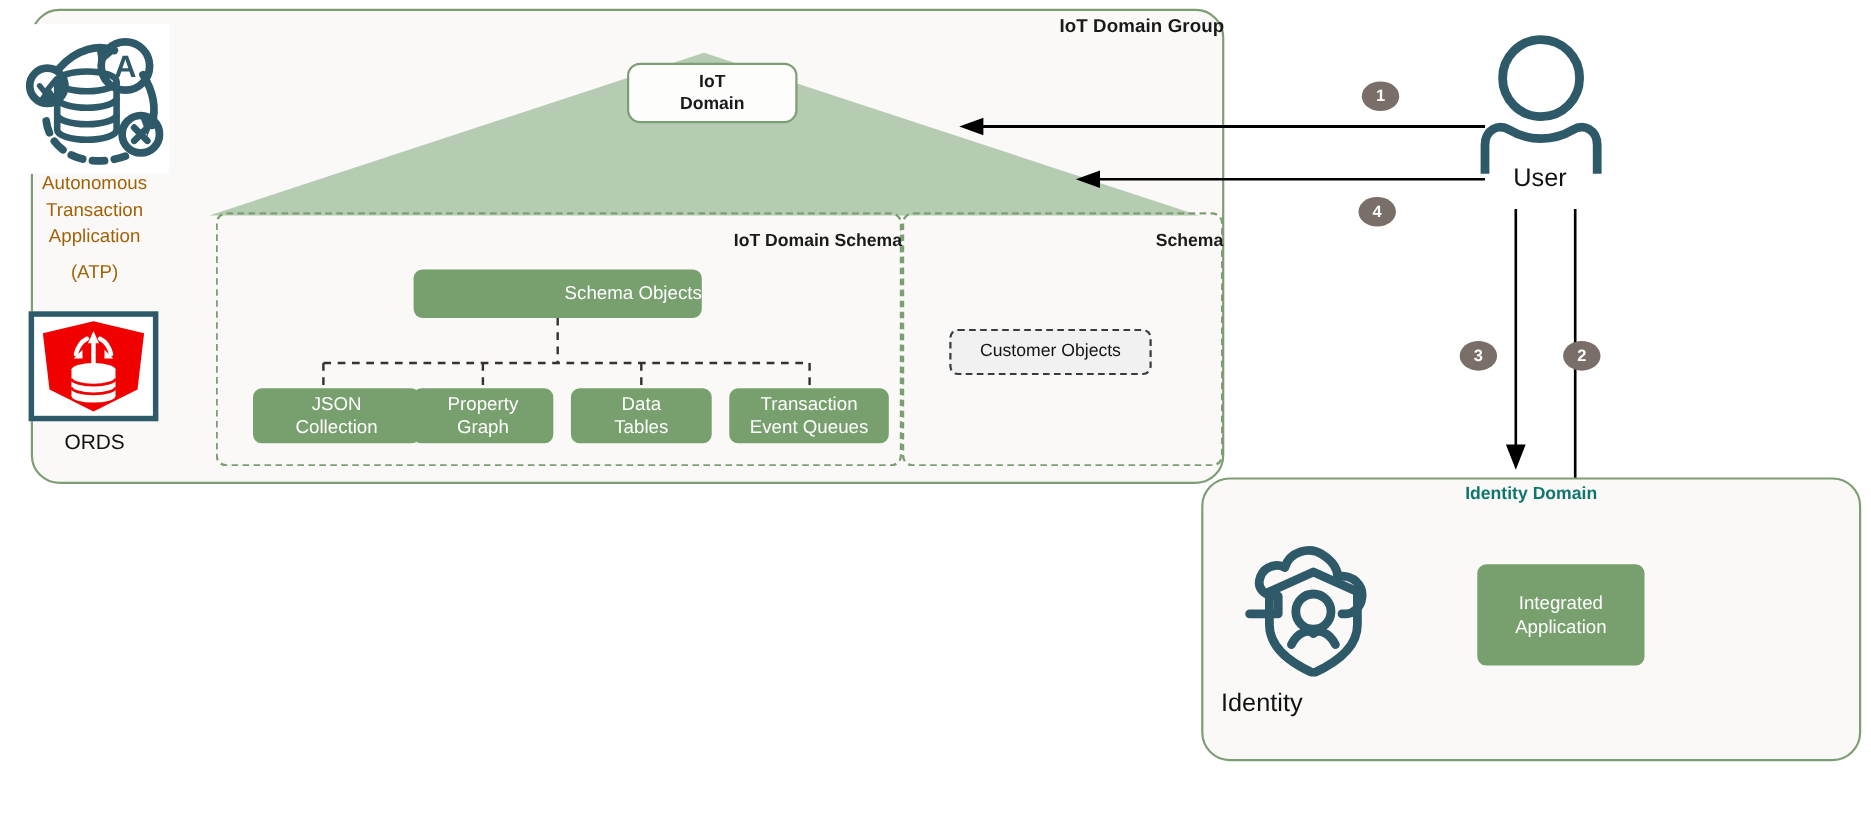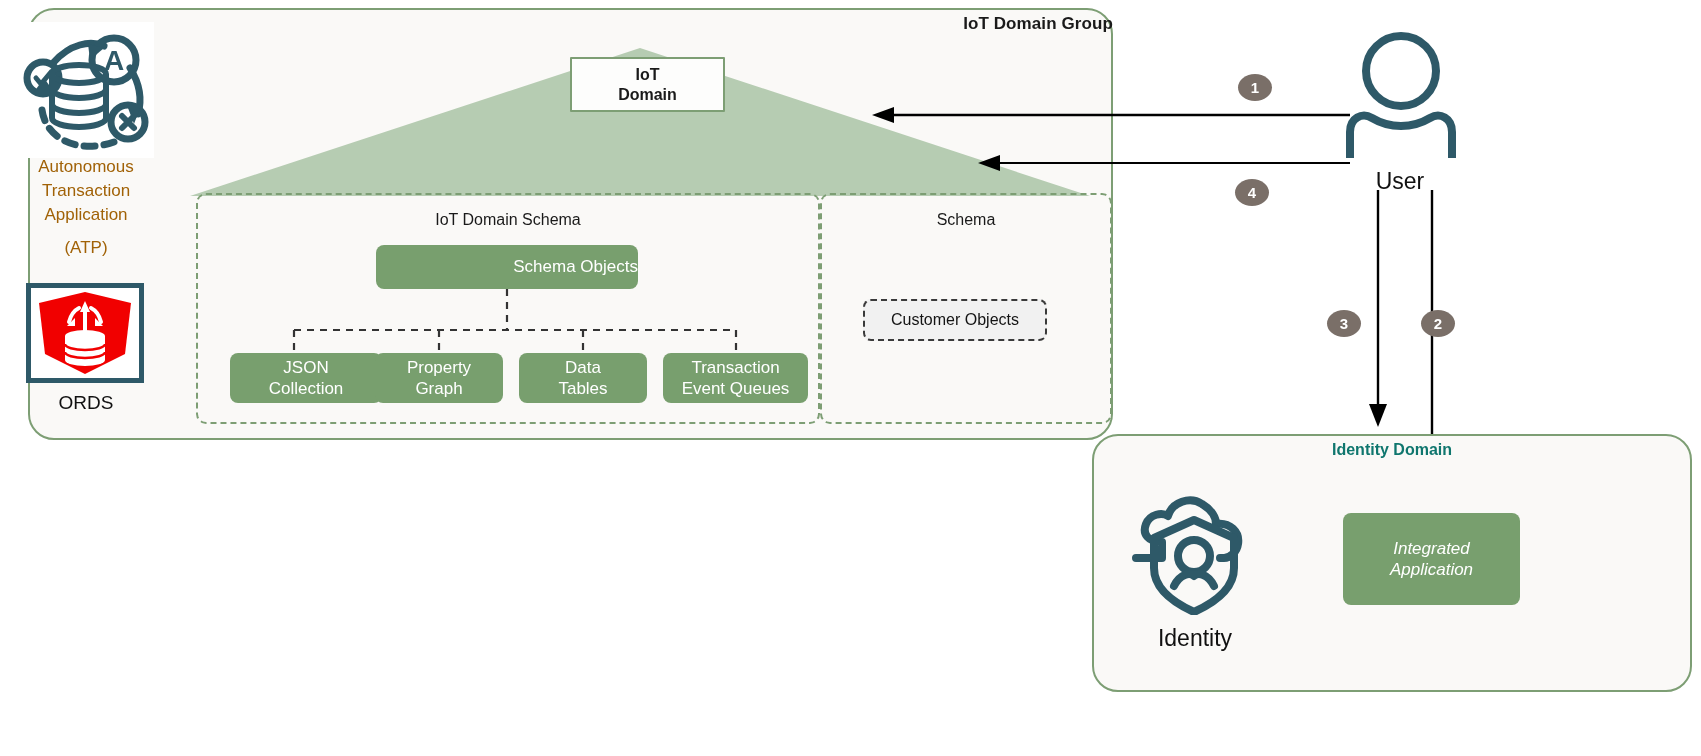--- a/index.html
+++ b/index.html
@@ -46,21 +46,21 @@
   #pediment { left: 190px; top: 48px; width: 900px; height: 150px; }
 
   
   #iot-domain-box {
     left: 570px;
     top: 57px;
     width: 155px;
     height: 55px;
     background: #fdfdfc;
     border: 2px solid #7d9e74;
-    border-radius: 1px;
+    border-radius: 12px;
     box-sizing: border-box;
     display: flex;
     align-items: center;
     justify-content: center;
     text-align: center;
     font-size: 16px;
     font-weight: bold;
     line-height: 1.22;
     color: #1a1a1a;
   }
@@ -98,23 +98,23 @@
     border: 2px dashed #7d9e74;
     border-radius: 10px;
     box-sizing: border-box;
     background: transparent;
   }
   #schema-panel { left: 196px; top: 193px; width: 624px; height: 231px; }
   #workspace-panel { left: 820px; top: 193px; width: 292px; height: 231px; }
 
   .panel-title {
     position: absolute;
-    text-align: center;
+    text-align: right;
     font-size: 16px;
-    font-weight: normal;
+    font-weight: bold;
     color: #1a1a1a;
     line-height: 1.25;
   }
   #schema-title { left: 196px; top: 210px; width: 624px; }
   #workspace-title { left: 820px; top: 210px; width: 292px; }
 
   
   .green-node {
     position: absolute;
     background: #789f6e;
@@ -147,21 +147,21 @@
     font-size: 16px;
     color: #141414;
   }
 
   
   #connectors { left: 0; top: 0; width: 1701px; height: 756px; pointer-events: none; }
 
   
   #user-figure { left: 1344px; top: 28px; width: 115px; height: 130px; }
   #user-label {
-    left: 1320px; top: 168px; width: 160px;
+    left: 1320px; top: 148px; width: 160px;
     text-align: center;
     font-size: 23px;
     color: #111;
   }
 
   
   .badge {
     position: absolute;
     width: 34px; height: 27px;
     background: #7a6f68;
@@ -189,28 +189,26 @@
   #identity-domain-title {
     left: 1092px; top: 441px; width: 600px;
     text-align: center;
     font-size: 16px;
     font-weight: bold;
     color: #0f766e;
   }
   #identity-icon { left: 1128px; top: 490px; width: 132px; height: 125px; }
   #identity-label {
     left: 1110px; top: 625px; width: 170px;
-    text-align: center;
     font-size: 23px;
     color: #111;
   }
   #integrated-app {
-    left: 1343px; top: 513px; width: 177px; height: 92px;
+    left: 1343px; top: 513px; width: 152px; height: 92px;
     font-size: 17px;
-    font-style: italic;
   }
 </style>
 </head>
 <body>
 
 <div id="canvas" class="abs">
 
   <div id="iot-group" class="abs"></div>
 
   <svg id="pediment" class="abs" viewBox="0 0 900 150">

